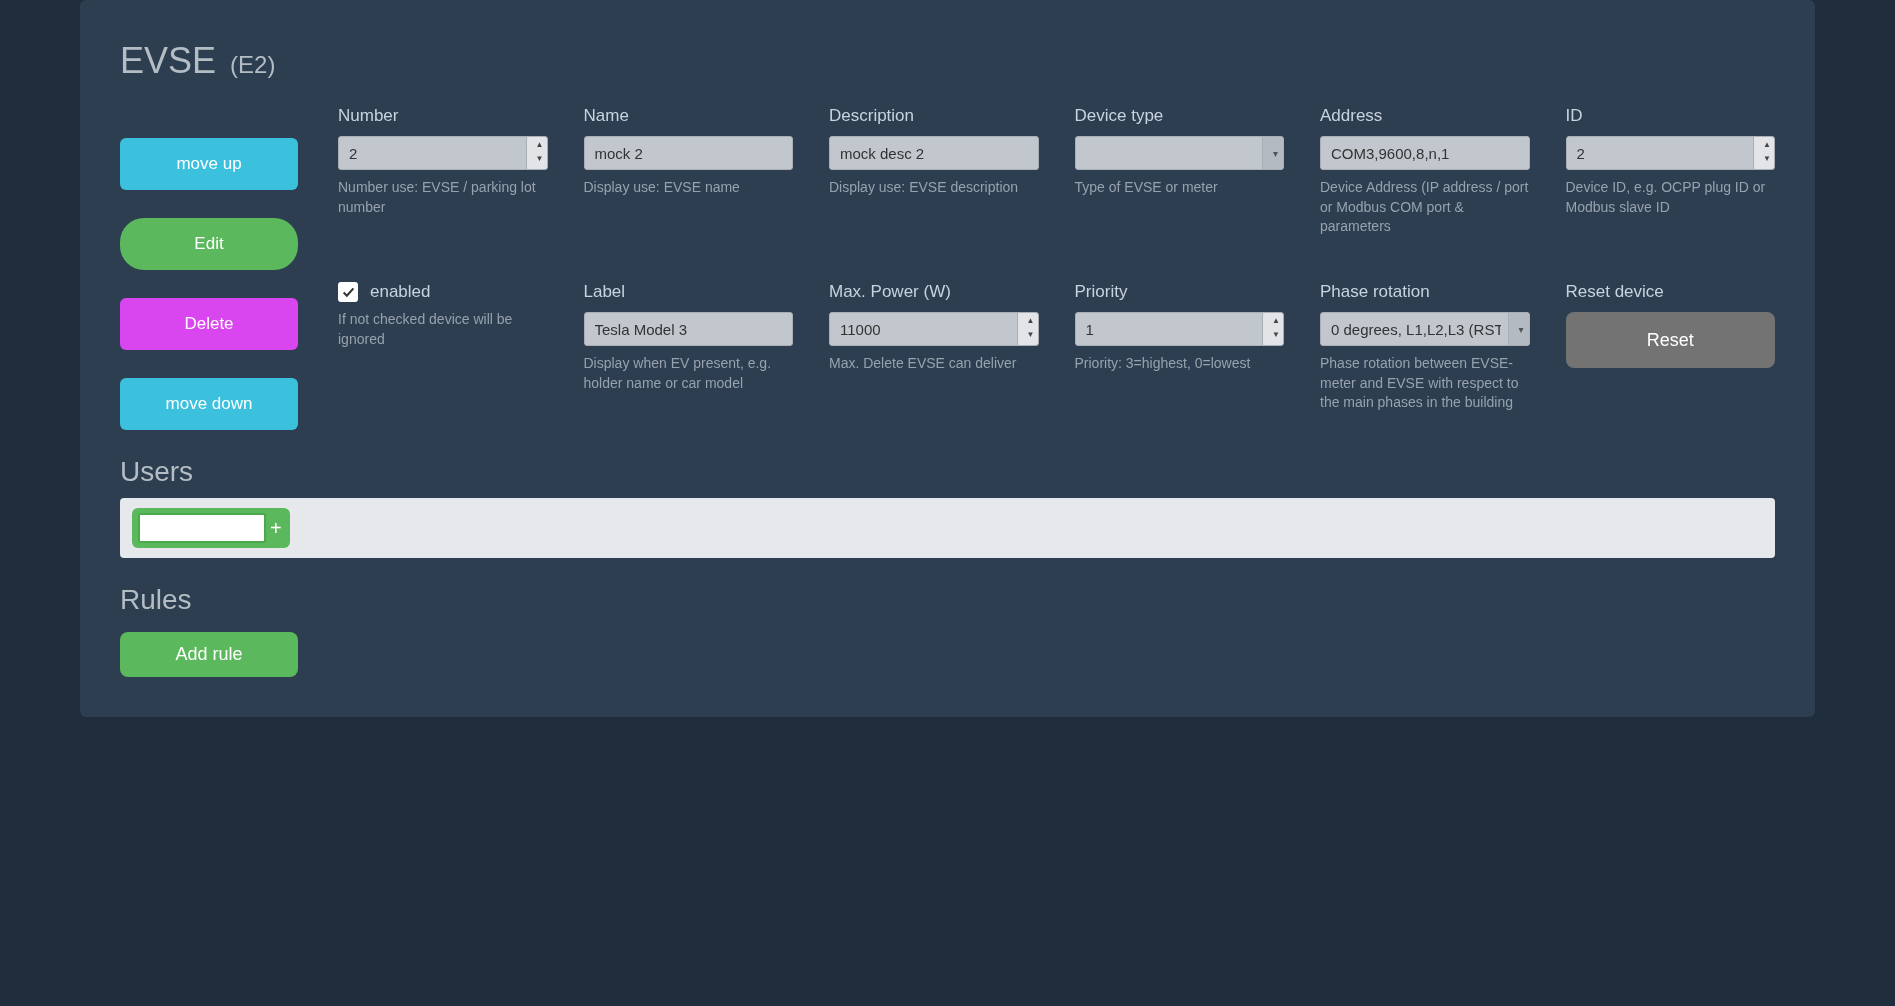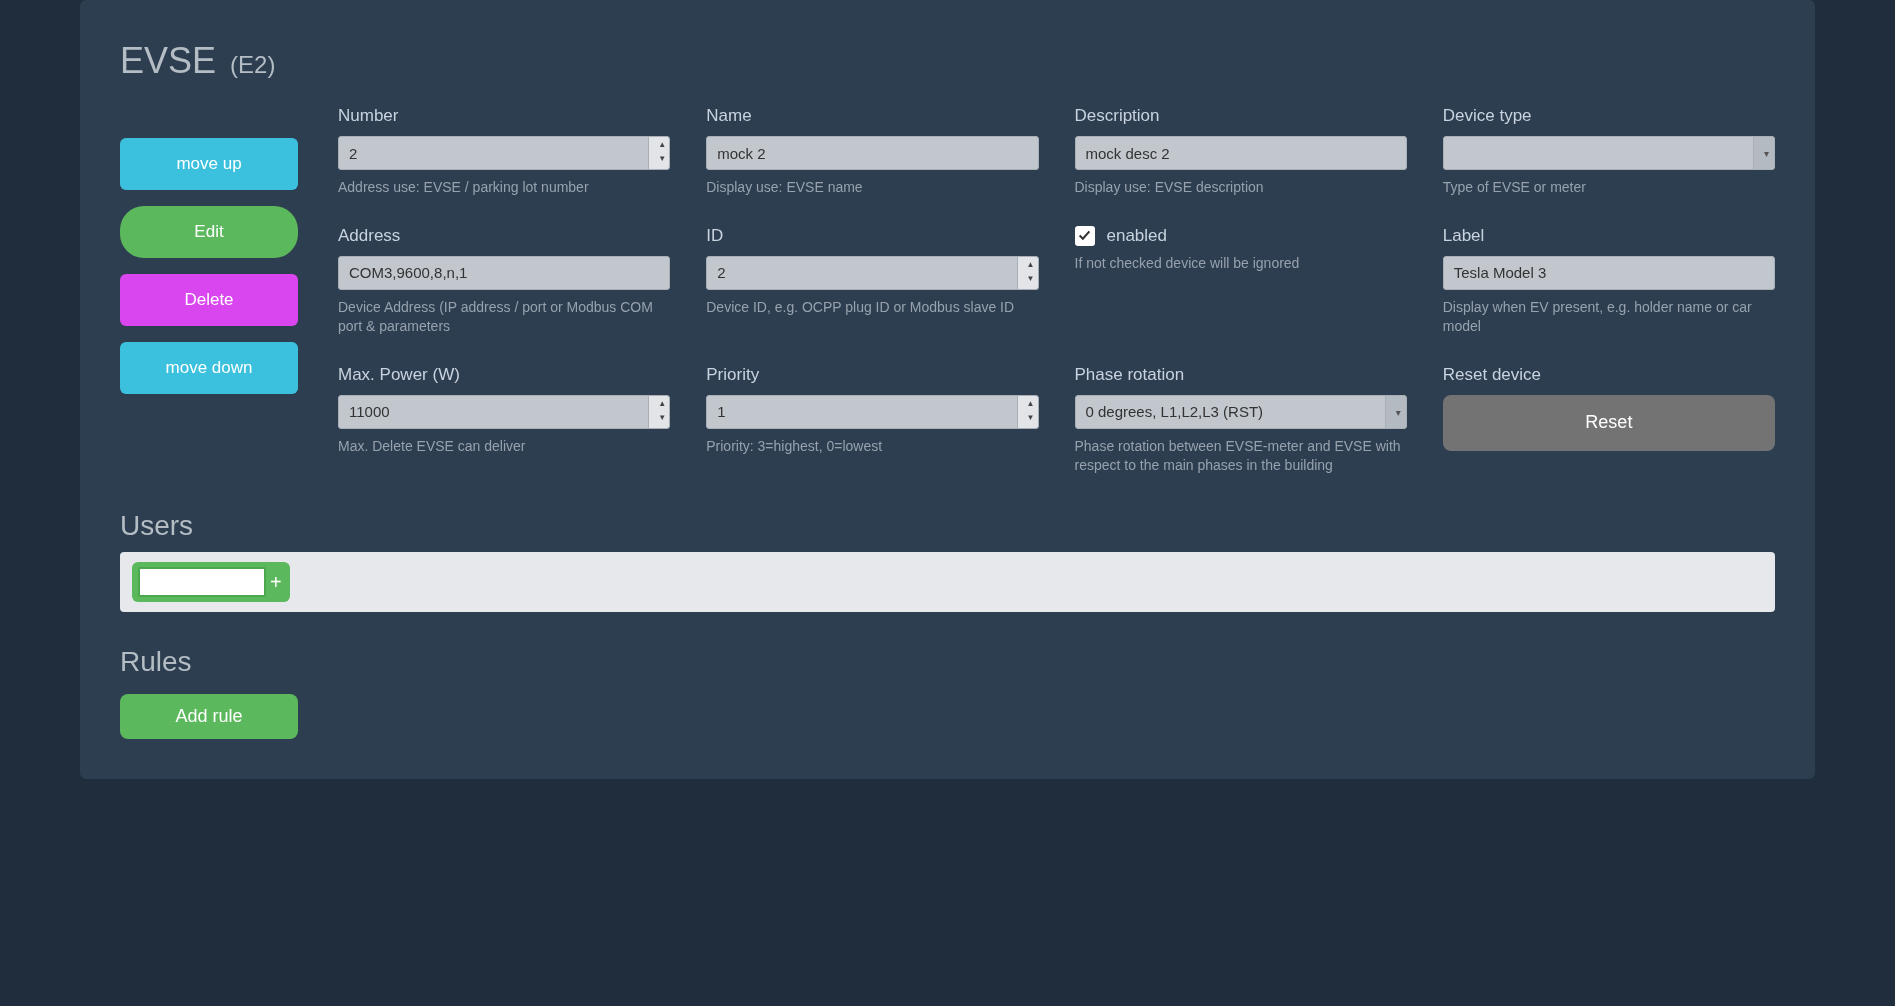--- a/index.html
+++ b/index.html
@@ -35,41 +35,41 @@
     font-weight: 300;
   }
   .main-row {
     display: flex;
     gap: 40px;
   }
   .actions-col {
     width: 178px;
     display: flex;
     flex-direction: column;
-    gap: 16px;
+    gap: 28px;
     padding-top: 32px;
   }
   .btn {
     border: none;
     border-radius: 6px;
     font-size: 17px;
     font-weight: 400;
     color: #fff;
     height: 52px;
     cursor: pointer;
     font-family: inherit;
   }
   .btn-blue  { background: #3bc0de; }
   .btn-green { background: #5cb85c; border-radius: 24px; }
   .btn-red   { background: #d946ef; }
   .btn-red-soft { background: #737373; }
   .fields-grid {
     flex: 1;
     display: grid;
-    grid-template-columns: repeat(4, 1fr);
+    grid-template-columns: repeat(6, 1fr);
     column-gap: 36px;
     row-gap: 28px;
   }
   .field-label {
     color: #c9d3df;
     font-size: 17px;
     font-weight: 300;
     margin-bottom: 10px;
   }
   .field-input, .field-select {
@@ -165,21 +165,21 @@
   .reset-btn {
     width: 100%;
     height: 56px;
     border-radius: 8px;
     font-size: 18px;
   }
   .section-title {
     color: #b4bcc4;
     font-size: 28px;
     font-weight: 300;
-    margin-top: 34px;
+    margin-top: 26px;
     margin-bottom: 10px;
   }
   .users-bar {
     background: #e6e8eb;
     border-radius: 4px;
     padding: 10px 12px;
     display: flex;
     align-items: center;
   }
   .user-add {
@@ -236,21 +236,21 @@
       </div>
 
       <div class="fields-grid">
 
         <div>
           <div class="field-label">Number</div>
           <div class="spinner-wrap">
             <input type="text" class="field-input" value="2" style="">
             <div class="spin-arrows">▲<br>▼</div>
           </div>
-          <div class="field-hint">Address use: EVSE / parking lot number</div>
+          <div class="field-hint">Number use: EVSE / parking lot number</div>
         </div>
 
         <div>
           <div class="field-label">Name</div>
           <input type="text" class="field-input" value="mock 2" style="">
           <div class="field-hint">Display use: EVSE name</div>
         </div>
 
         <div>
           <div class="field-label">Description</div>

